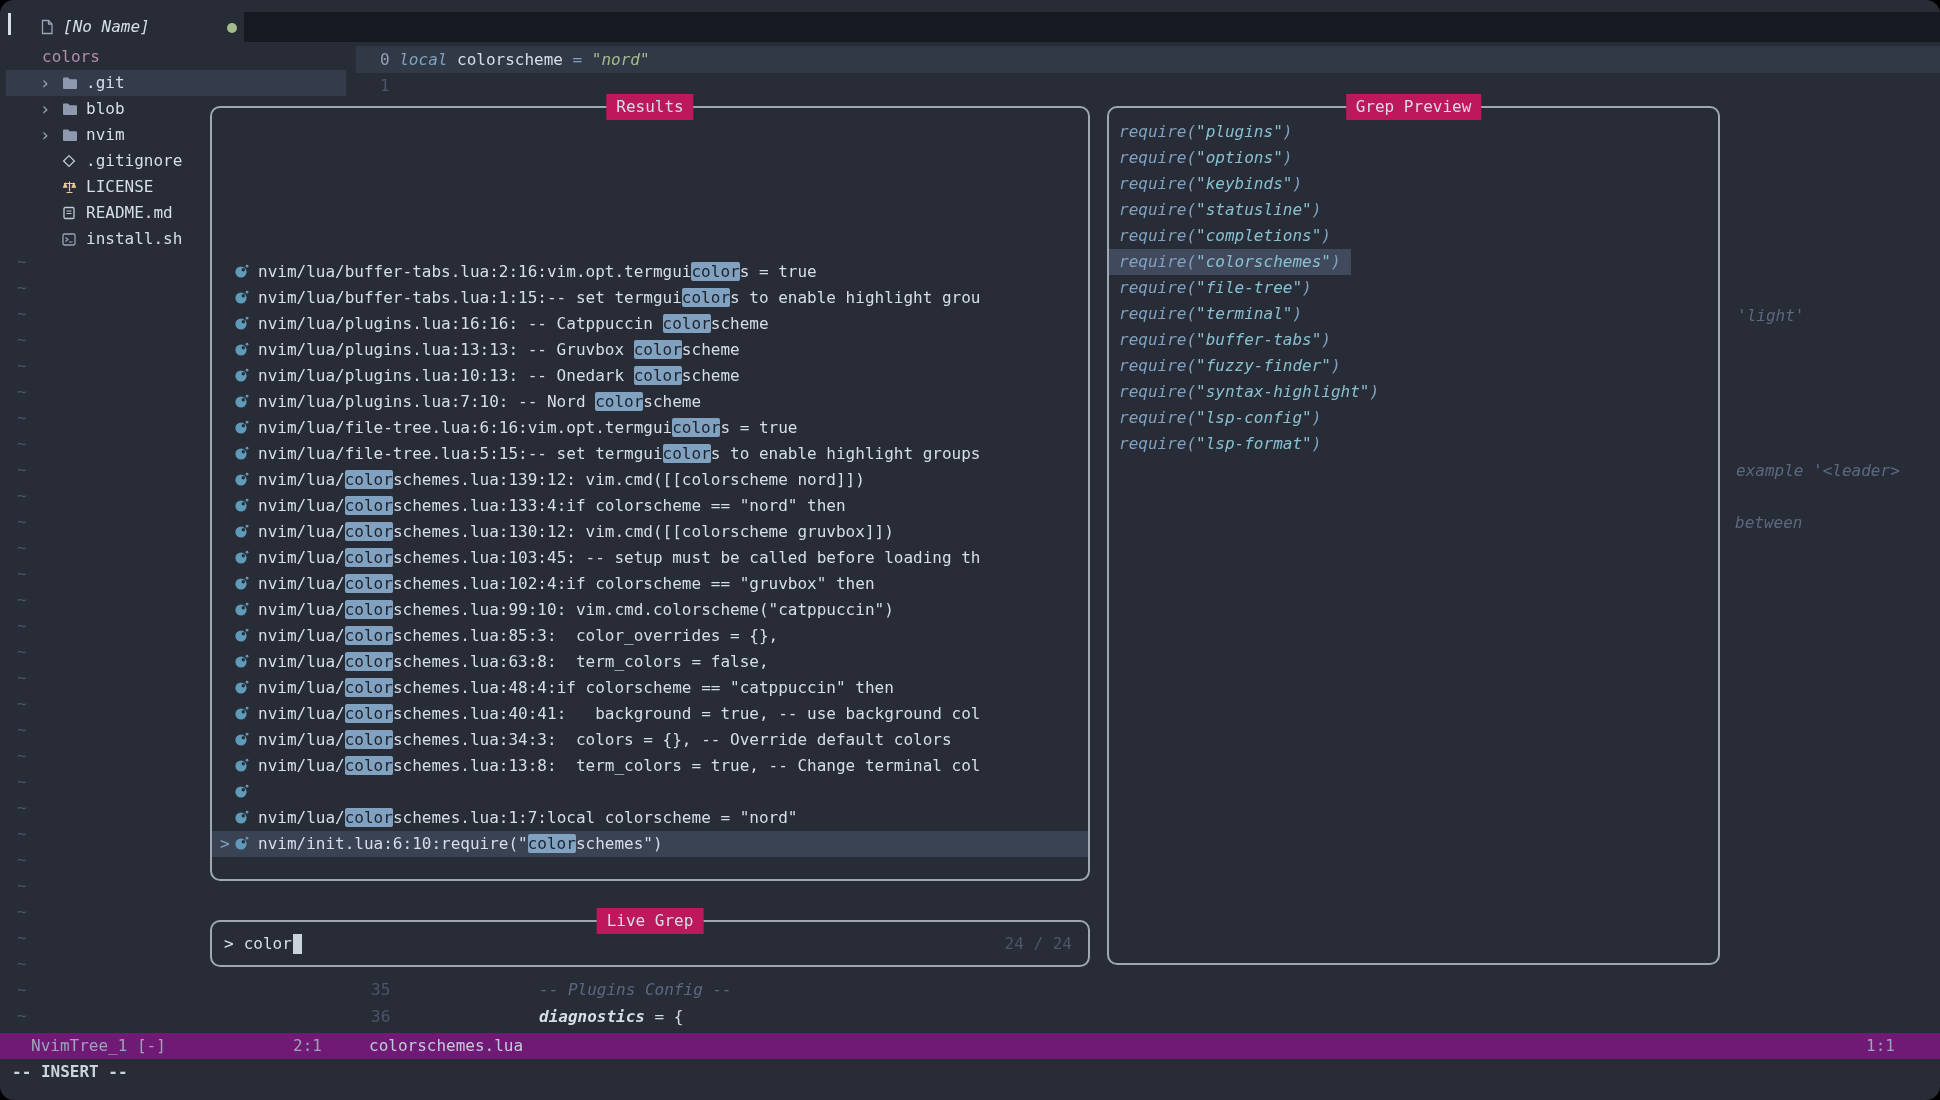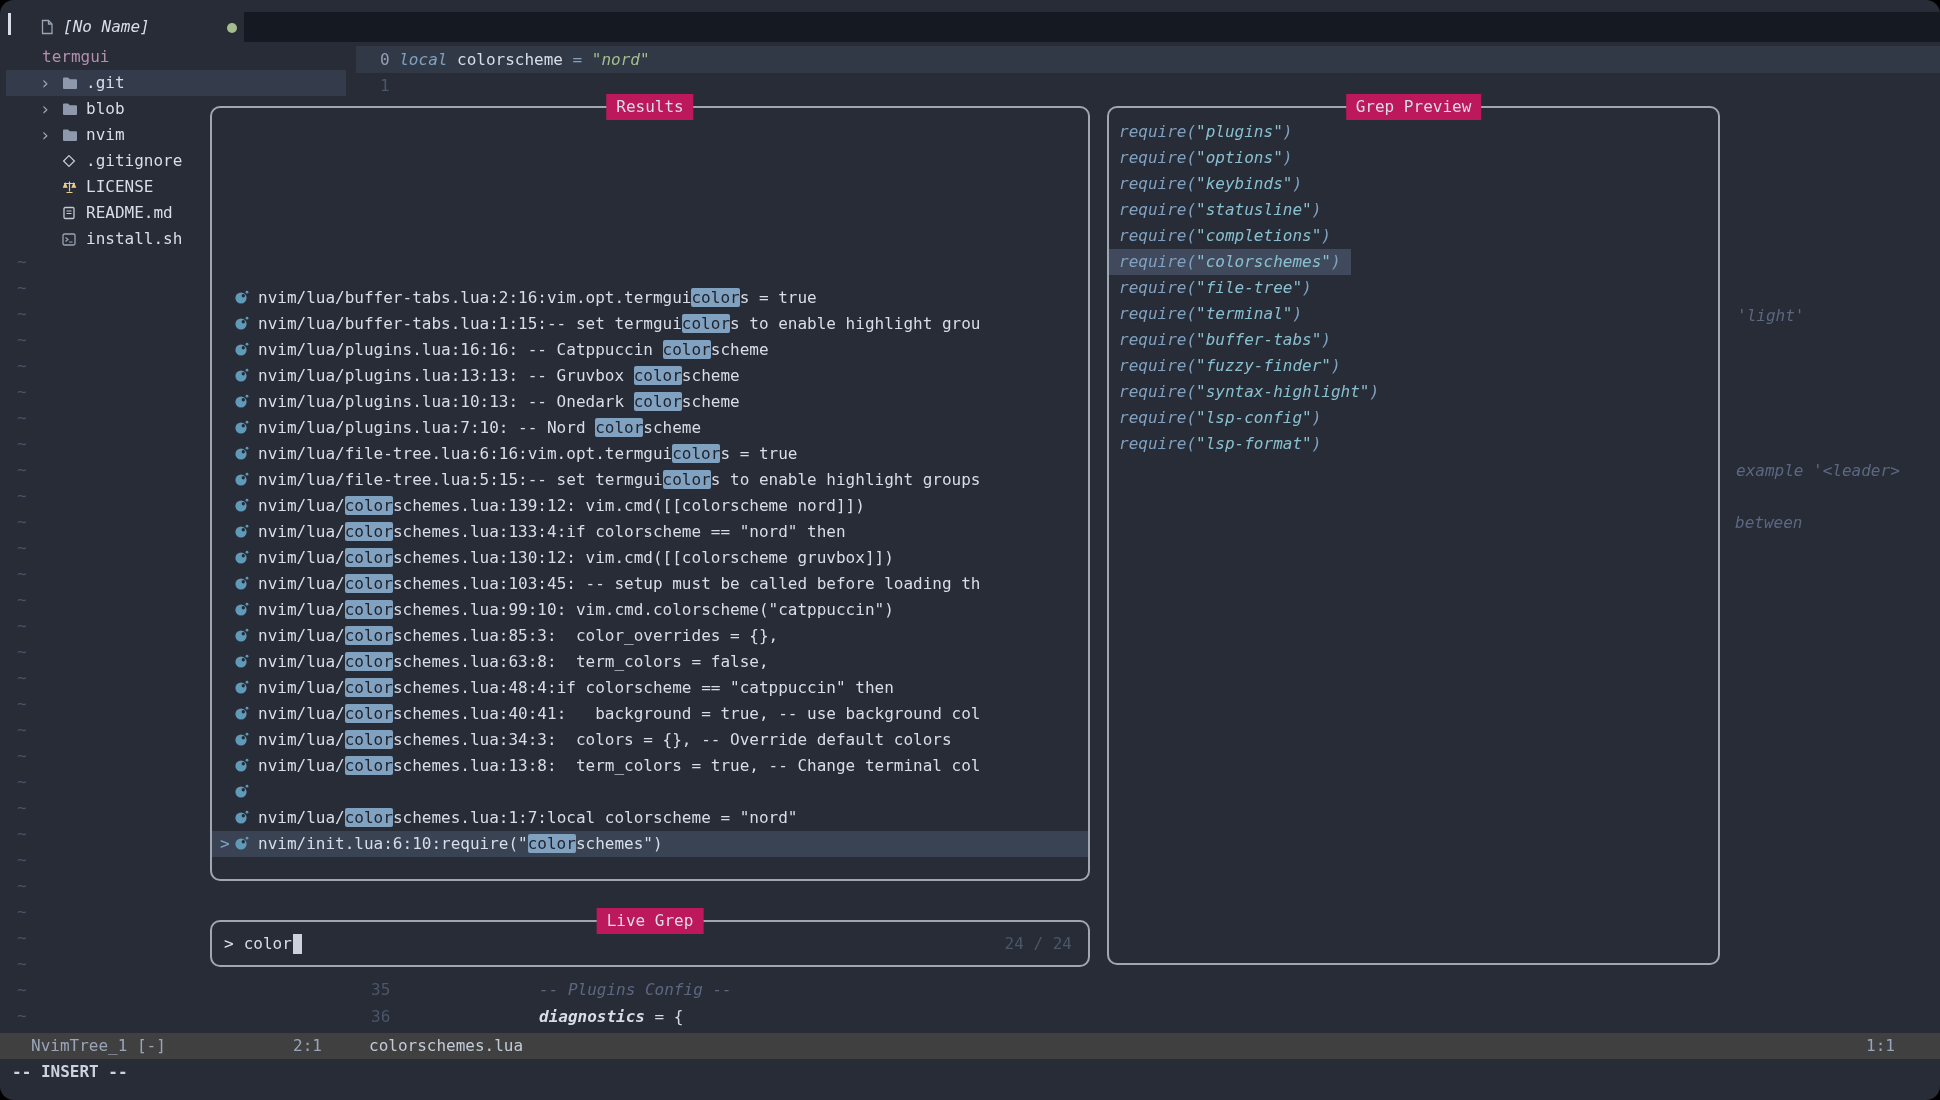--- a/index.html
+++ b/index.html
@@ -78,21 +78,21 @@
   .bg-code-line { position:absolute; left:0; right:0; height:26px; }
   .bg-code-line.bl0 { top:977px; }
   .bg-code-line.bl1 { top:1004px; }
   .bg-lnum { position:absolute; left:371px; color:#4c566a; }
   .bg-content { position:absolute; left:507px; white-space:pre;margin-left:32px; }
   .t-comment { color:#5c6780; font-style:italic; }
   .t-field { color:#d8dee9; font-weight:bold; font-style:italic; }
   .t-plain { color:#d5dbe5; }
 
   
-  .statusline { position:absolute; left:0; right:0; top:1033px; height:26px; background:#404040; color:#9aa4b8; }
+  .statusline { position:absolute; left:0; right:0; top:1033px; height:26px; background:#701a75; color:#9aa4b8; }
   .statusline span { position:absolute; }
   .s-left   { left:31px; }
   .s-cursor { left:293px; }
   .s-file   { left:369px; color:#c3cbd8; }
   .s-right  { left:1866px; }
   .cmdline  { position:absolute; left:12px; top:1059px; height:26px; font-weight:bold; color:#ccd3de; }
 </style>
 </head>
 <body>
 
@@ -116,21 +116,21 @@
     <span class="lnum">0</span>
     <span class="kw">local</span>
     <span class="ident">colorscheme</span>
     <span class="op">=</span>
     <span class="str">"nord"</span>
   </div>
   <div class="edit-line l1">
     <span class="lnum">1</span>
   </div>
 
-  <div class="tree-root">termgui</div>
+  <div class="tree-root">colors</div>
   <div class="tree-items">
       <div class="tree-row sel">
         <span class="chev">›</span>
         <span class="icon">
   <svg width="16" height="14" viewBox="0 0 16 14">
             <path d="M1 2.5 a1 1 0 0 1 1-1 h4 l1.8 1.8 h6.2 a1 1 0 0 1 1 1 V12 a1 1 0 0 1 -1 1 H2 a1 1 0 0 1 -1-1 Z" fill="#8e99ad"></path>
           </svg>
 </span>
         <span class="tlabel">.git</span>
       </div>
@@ -311,20 +311,27 @@
               <circle cx="13" cy="2.2" r="1.4" fill="#5f9ab8"></circle>
             </svg>
 </span><span class="rtext"><span>nvim/lua/</span><span class="match">color</span><span>schemes.lua:130:12: vim.cmd([[colorscheme gruvbox]])</span></span></div>
         <div class="rrow"><span class="rprefix"></span><span class="icon">
   <svg width="15" height="15" viewBox="0 0 15 15">
               <circle cx="7" cy="8" r="5.6" fill="#5f9ab8"></circle>
               <circle cx="9.3" cy="5.8" r="1.7" fill="#272c37"></circle>
               <circle cx="13" cy="2.2" r="1.4" fill="#5f9ab8"></circle>
             </svg>
 </span><span class="rtext"><span>nvim/lua/</span><span class="match">color</span><span>schemes.lua:103:45: -- setup must be called before loading th</span></span></div>
+        <div class="rrow"><span class="rprefix"></span><span class="icon">
+  <svg width="15" height="15" viewBox="0 0 15 15">
+              <circle cx="7" cy="8" r="5.6" fill="#5f9ab8"></circle>
+              <circle cx="9.3" cy="5.8" r="1.7" fill="#272c37"></circle>
+              <circle cx="13" cy="2.2" r="1.4" fill="#5f9ab8"></circle>
+            </svg>
+</span><span class="rtext"><span>nvim/lua/</span><span class="match">color</span><span>schemes.lua:102:4:if colorscheme == "gruvbox" then</span></span></div>
         <div class="rrow"><span class="rprefix"></span><span class="icon">
   <svg width="15" height="15" viewBox="0 0 15 15">
               <circle cx="7" cy="8" r="5.6" fill="#5f9ab8"></circle>
               <circle cx="9.3" cy="5.8" r="1.7" fill="#272c37"></circle>
               <circle cx="13" cy="2.2" r="1.4" fill="#5f9ab8"></circle>
             </svg>
 </span><span class="rtext"><span>nvim/lua/</span><span class="match">color</span><span>schemes.lua:99:10: vim.cmd.colorscheme("catppuccin")</span></span></div>
         <div class="rrow"><span class="rprefix"></span><span class="icon">
   <svg width="15" height="15" viewBox="0 0 15 15">
               <circle cx="7" cy="8" r="5.6" fill="#5f9ab8"></circle>

